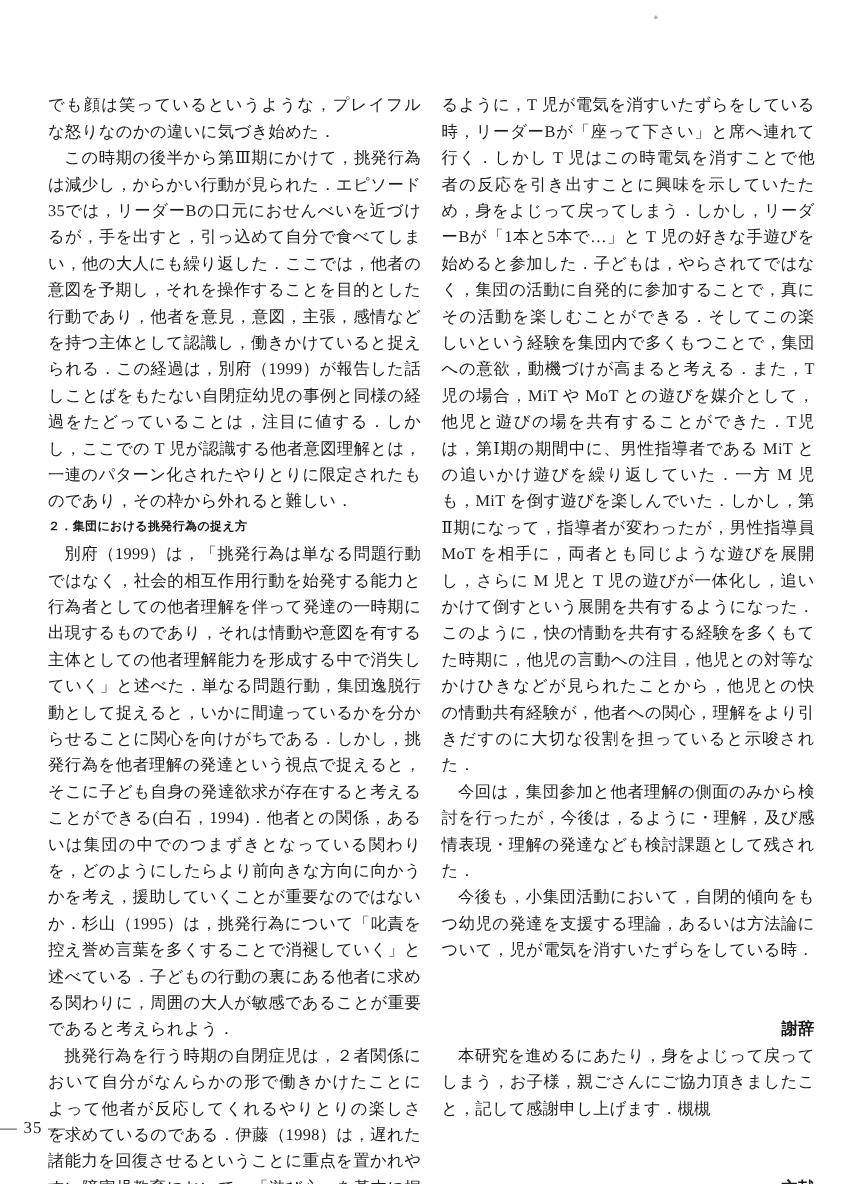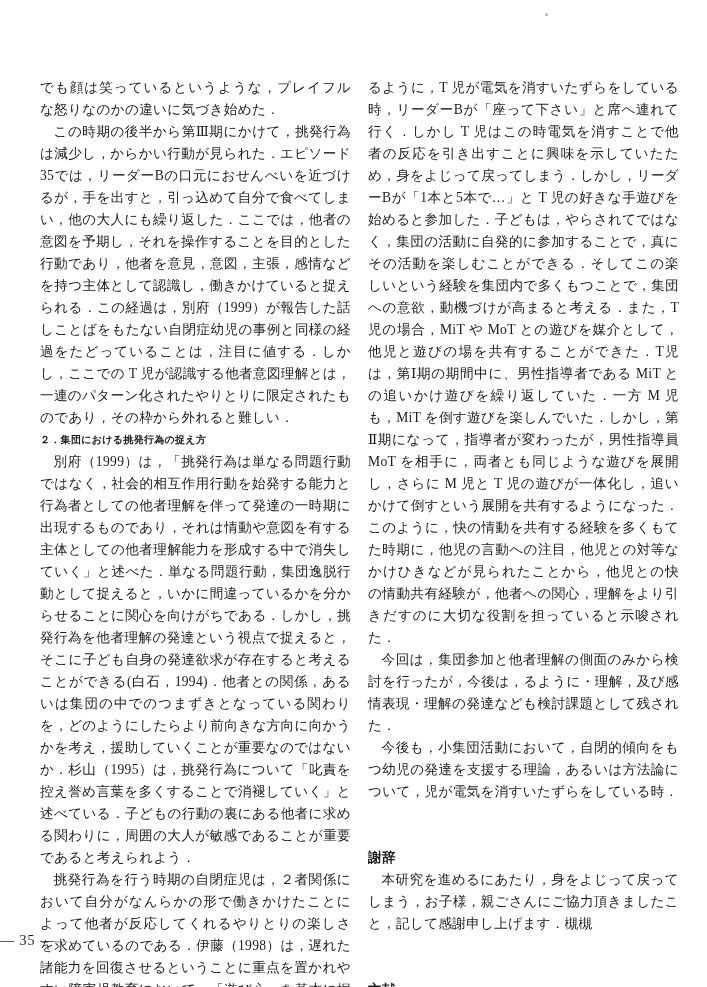--- a/index.html
+++ b/index.html
@@ -40,21 +40,21 @@
   }
   .indent1 { text-indent: 1em; }
   .section-heading {
     font-family: "Liberation Sans", "DejaVu Sans", sans-serif;
     font-weight: bold;
     font-size: 10px;
   }
   .center-heading {
     font-family: "Liberation Sans", "DejaVu Sans", sans-serif;
     font-weight: bold;
-    text-align: left;
+    text-align: right;
     margin: 22px 0 0 0 !important;
   }
   .ack-heading { margin-top: 44px !important; }
   .refs-heading { margin-top: 44px !important; }
   .page-footer {
     position: absolute;
     left: 0;
     width: 707px;
     top: 930px;
     text-align: left;

